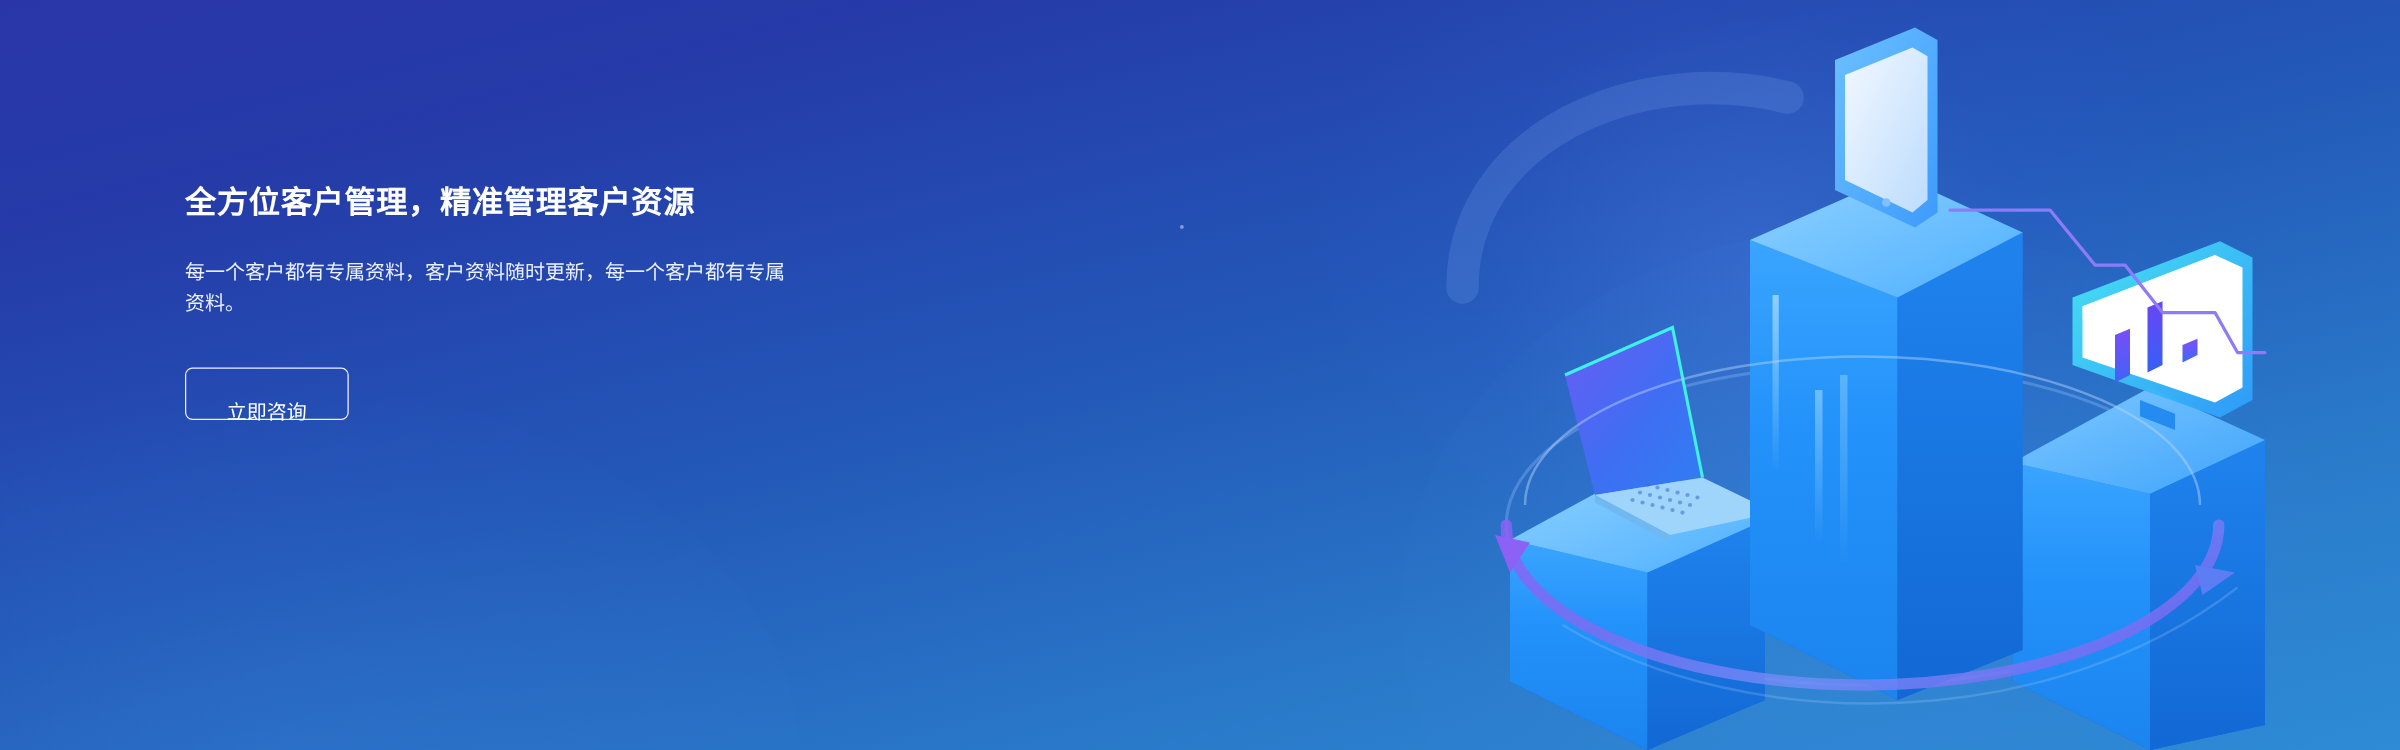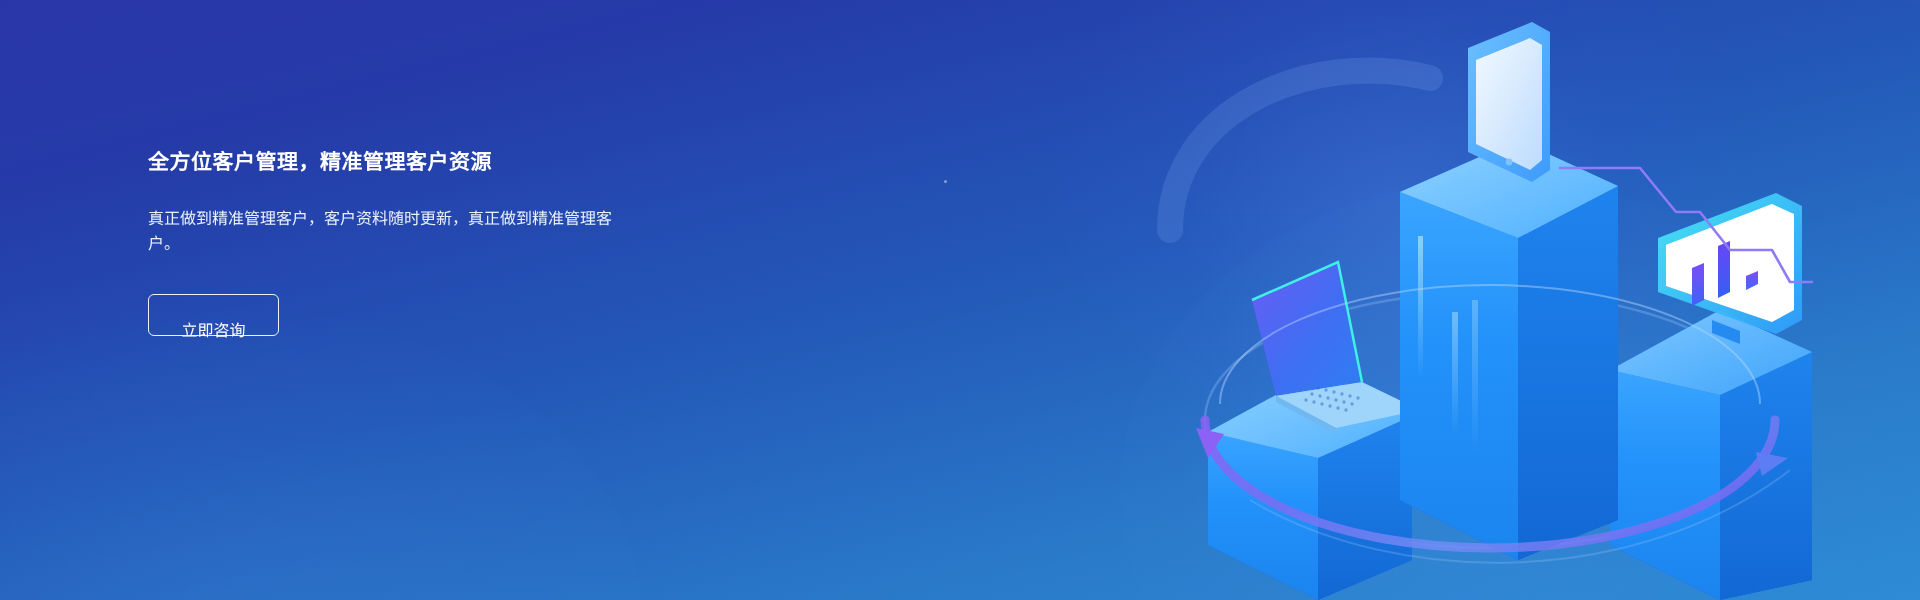--- a/index.html
+++ b/index.html
@@ -50,21 +50,21 @@
 
   
   .copy {
     position: absolute;
     left: 148px;
     top: 140px;
     width: 640px;
   }
   .headline {
     margin: 0;
-    font-size: 21px;
+    font-size: 25px;
     line-height: 44px;
     font-weight: bold;
     color: #ffffff;
     letter-spacing: 0.5px;
     white-space: nowrap;
   }
   .subcopy {
     margin: 22px 0 0 0;
     font-size: 16px;
     line-height: 25px;
@@ -278,18 +278,18 @@
 
       <polyline points="460,168 540,168 576,212 600,212 630,250 672,250 690,282 712,282" fill="none" stroke="#8f7bf7" stroke-width="2.6" stroke-linejoin="round" stroke-linecap="round"></polyline>
 
       <path d="M 150 500 C 300 590, 540 586, 690 470" fill="none" stroke="rgba(160,205,255,0.25)" stroke-width="2"></path>
     </svg>
   </div>
 
   <div class="copy">
     <h1 class="headline">全方位客户管理，精准管理客户资源</h1>
 
-    <p class="subcopy">真正做到精准管理客户，客户资料随时更新，真正做到精准管理客户。</p>
+    <p class="subcopy">每一个客户都有专属资料，客户资料随时更新，每一个客户都有专属资料。</p>
 
     <button class="cta">立即咨询</button>
   </div>
 
 </div>
 
 </body></html>

